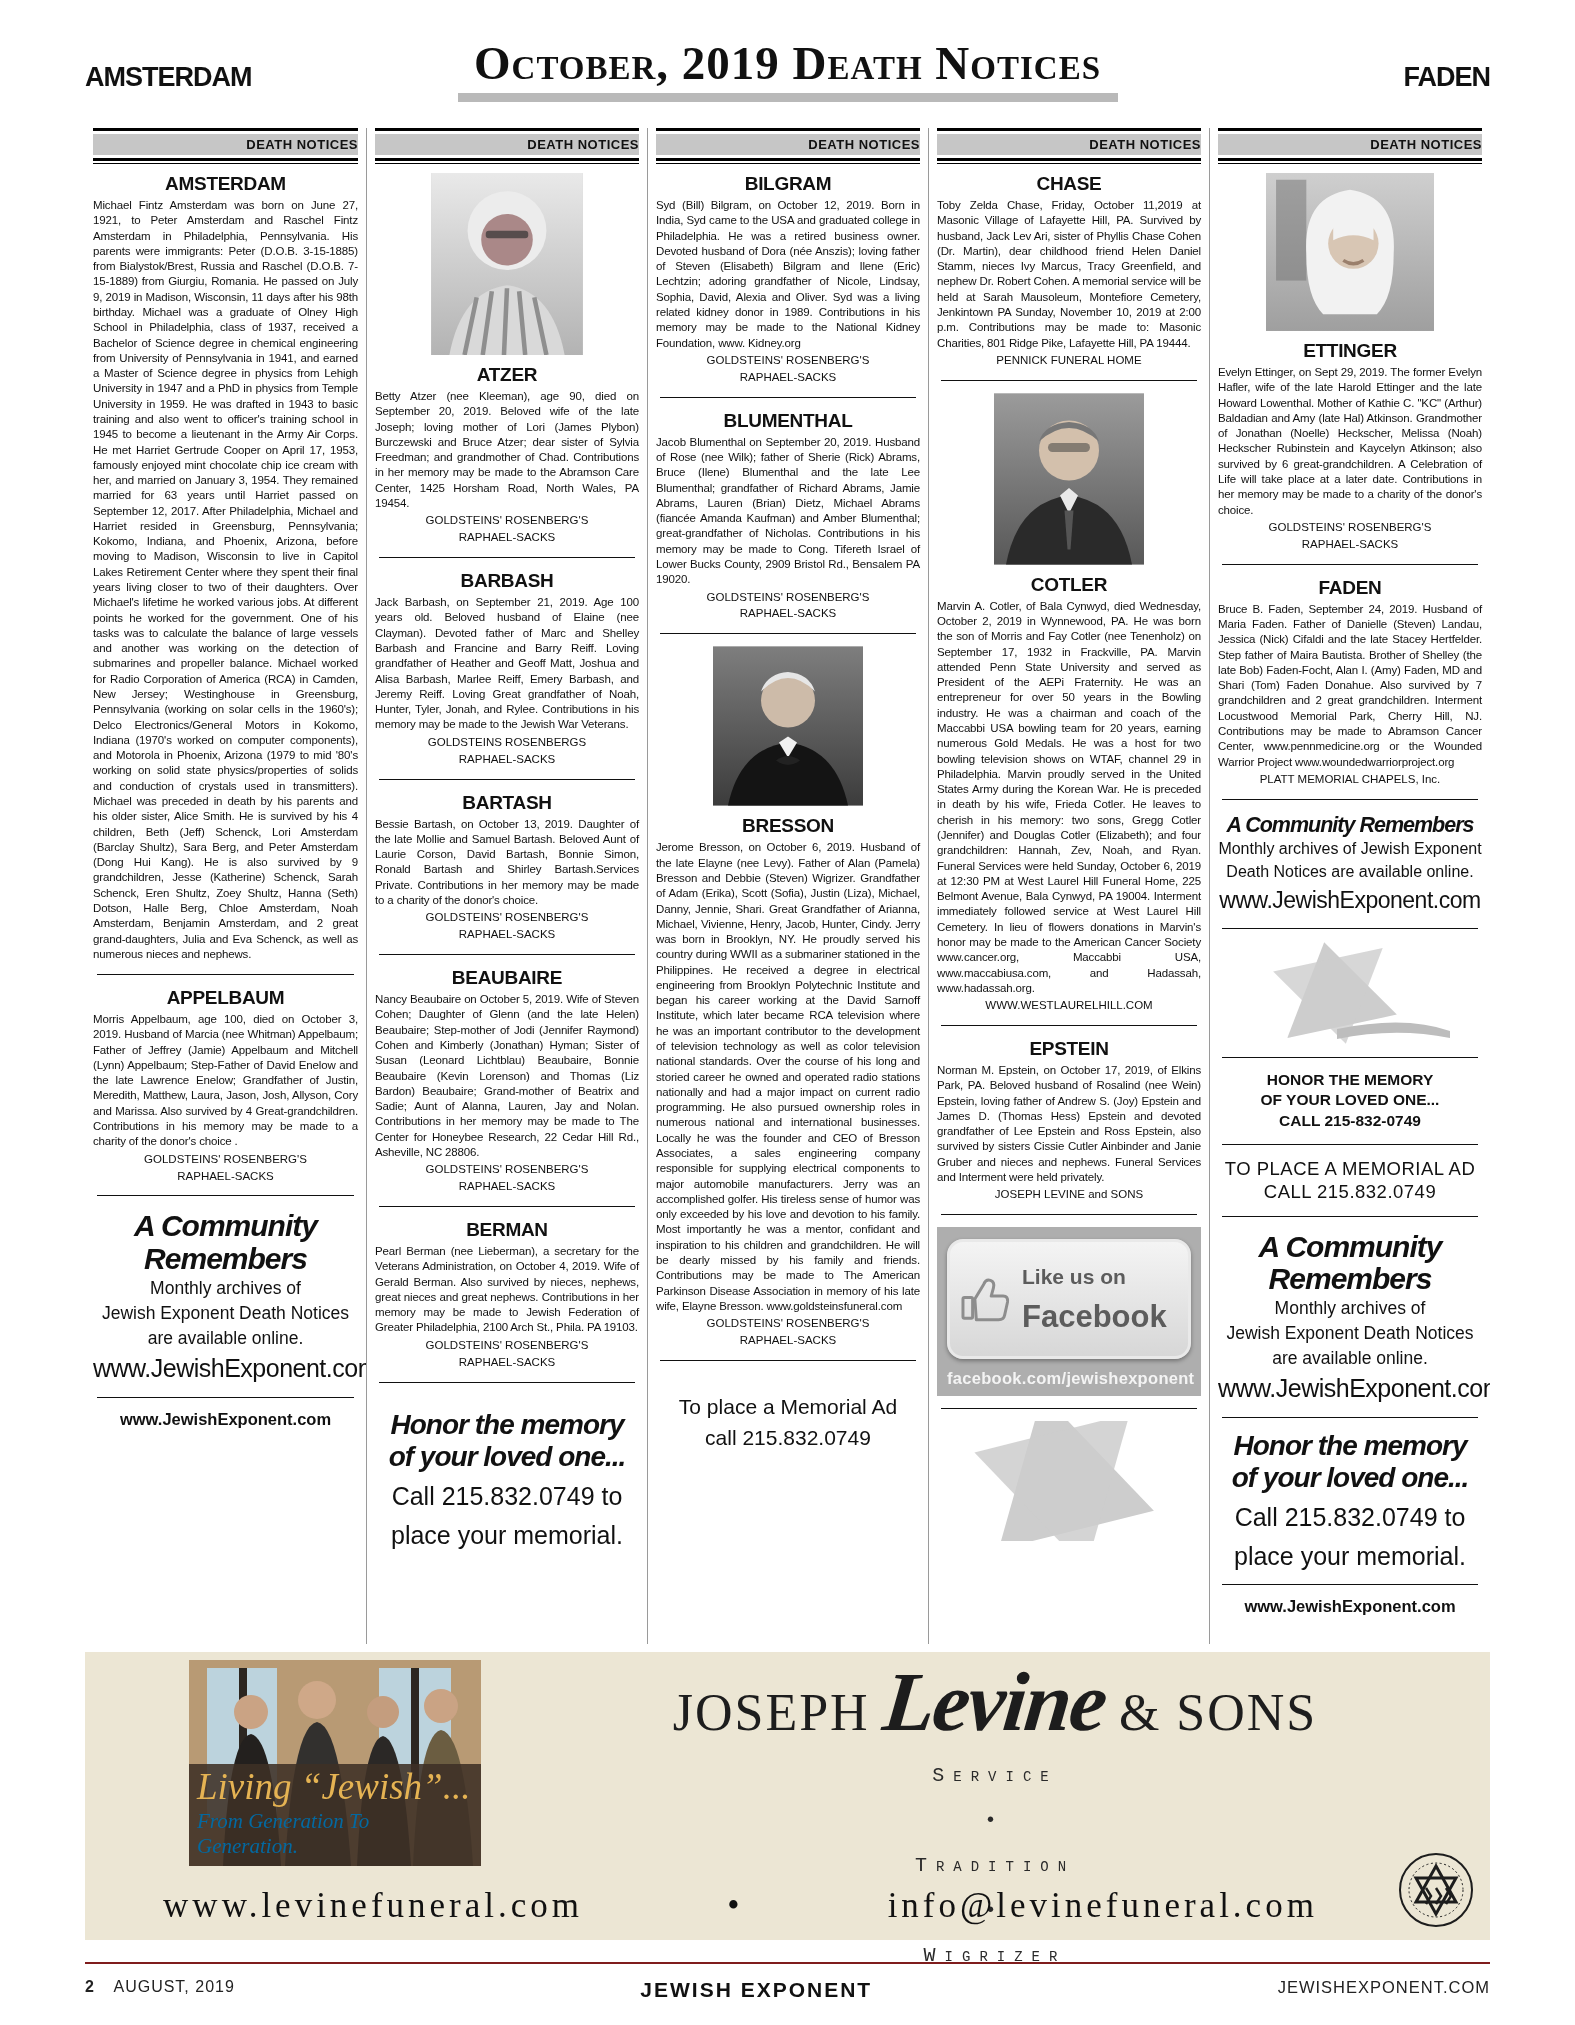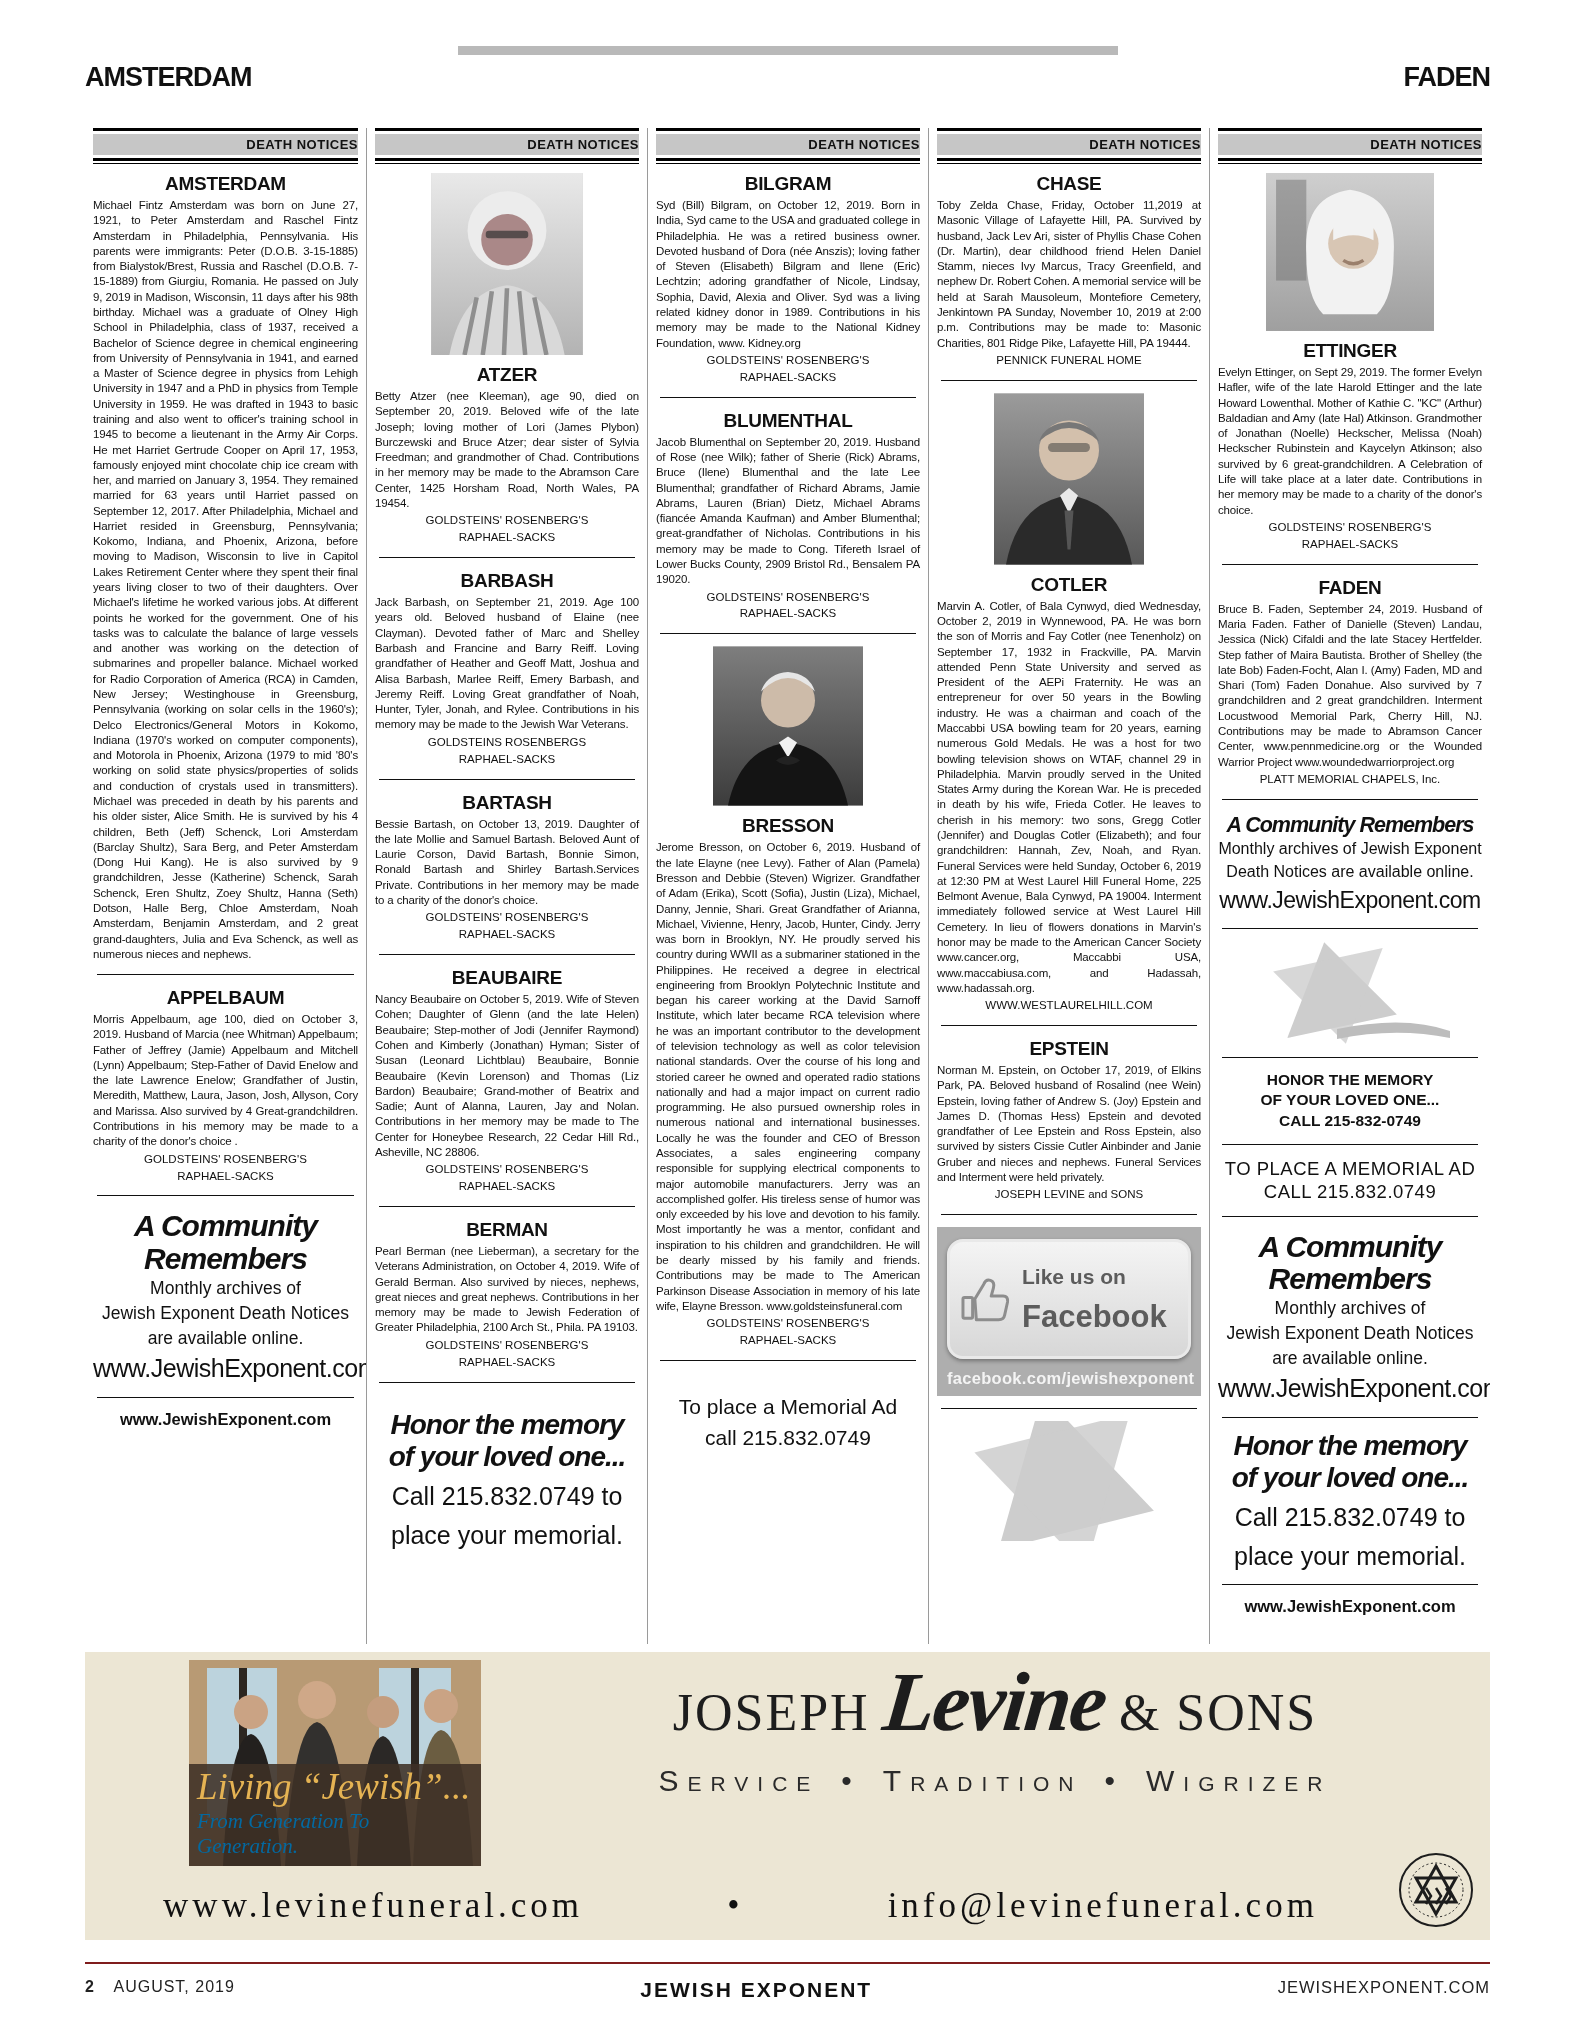--- a/index.html
+++ b/index.html
@@ -62,42 +62,43 @@
   .ad-photo{position:absolute;left:104px;top:8px;width:292px;height:206px;overflow:hidden;font-style:italic;}
   .ad-overlay{position:absolute;left:0;bottom:0;right:0;background:rgba(62,48,38,.88);
         padding:4px 8px 7px;}
   .ad-overlay .t1{font-family:"Liberation Serif",serif;color:#e5b353;font-size:37px;line-height:1.05;}
   .ad-overlay .t2{font-family:"Liberation Serif",serif;color:#0369a1;font-size:21px;margin-top:2px;}
   .ad-right{position:absolute;left:455px;right:40px;top:16px;text-align:center;color:#1d1d1d;}
   .ad-name{display:flex;align-items:baseline;justify-content:center;gap:14px;}
   .ad-name .n1,.ad-name .n3{font-family:"Liberation Serif",serif;font-size:52px;letter-spacing:2px;}
   .ad-name .n2{font-family:"Liberation Serif",serif;font-style:italic;font-weight:bold;
         font-size:84px;line-height:.8;letter-spacing:-2px;transform:skewX(-6deg);}
-  .ad-tag{margin-top:22px;font-family:Liberation Sans, sans-serif;font-variant:small-caps;
-        font-size:30px;letter-spacing:9px;color:#2a2a2a;display:flex;justify-content:center;
-        gap:22px;align-items:center;}
+  .ad-tag{margin-top:22px;font-family:Liberation Mono, monospace;font-variant:small-caps;
+        font-size:20px;letter-spacing:9px;color:#2a2a2a;display:flex;justify-content:center;
+        gap:22px;align-items:center;flex-direction:column;}
   .ad-urls{position:absolute;left:6px;right:100px;bottom:14px;display:flex;justify-content:space-around;
         align-items:baseline;font-family:"Liberation Serif",serif;font-size:35px;letter-spacing:4px;}
   .ad-seal{position:absolute;right:16px;bottom:12px;}
   
   .pfoot{position:absolute;left:85px;right:85px;top:1962px;border-top:2px solid #7f1d1d;padding-top:14px;
         display:flex;align-items:flex-start;}
   .pf-left{font-size:16px;letter-spacing:1px;color:#222;}
   .pf-num{font-weight:bold;margin-right:14px;}
   .pf-center{flex:1;text-align:center;font-size:21px;font-weight:bold;letter-spacing:2px;}
   .pf-right{font-size:16.5px;letter-spacing:1px;color:#222;}
 </style>
 </head>
 <body>
 
 <div class="page">
 
   <header class="masthead">
     <div class="mh-left">AMSTERDAM</div>
     <div class="mh-center">
+      <div class="mh-title">October, 2019 Death Notices</div>
       <div class="mh-underline"></div>
     </div>
     <div class="mh-right">FADEN</div>
   </header>
 
   <main class="cols">
 
     <section class="col">
       <div class="dnh">
         <div class="bar">DEATH NOTICES</div>

